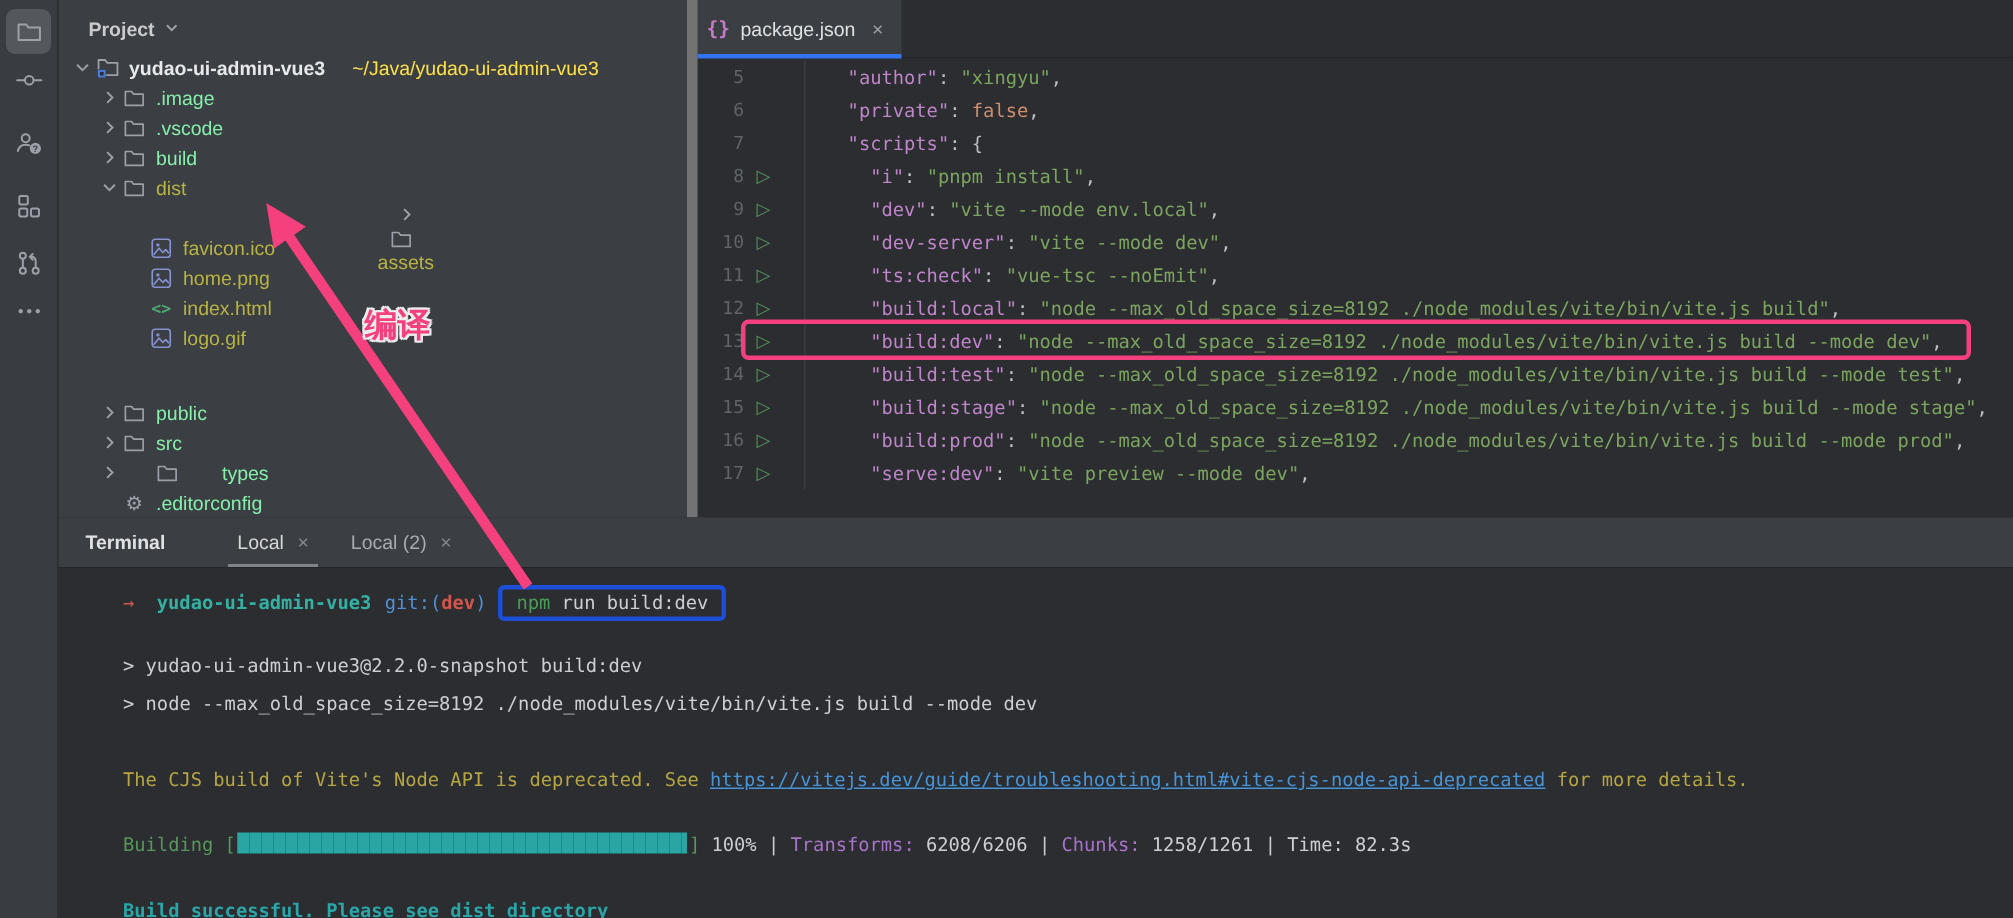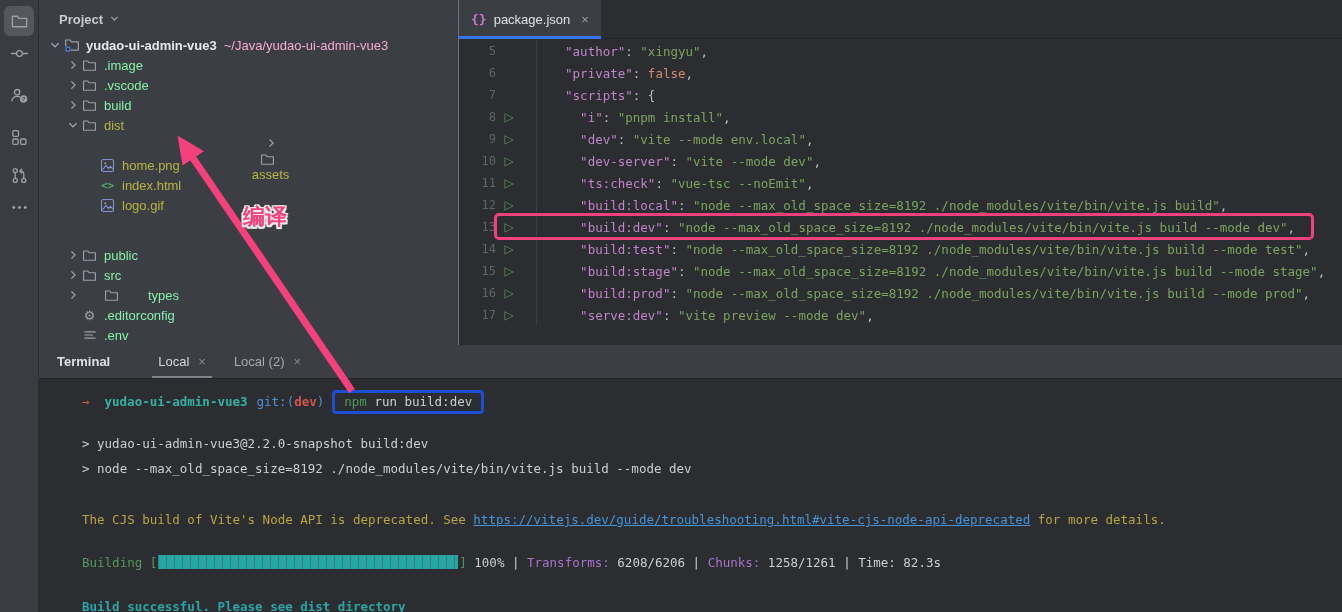--- a/index.html
+++ b/index.html
@@ -7,29 +7,29 @@
        font-family:"Liberation Sans",sans-serif;-webkit-font-smoothing:antialiased;}
 
   
   .stripe{position:absolute;left:0;top:0;width:38px;height:612px;background:#393C40;border-right:1px solid #2A2C2E;z-index:3;}
   .stripe-icon{position:absolute;left:4px;width:30px;height:30px;display:flex;align-items:center;justify-content:center;
                border-radius:6px;color:#9DA0A8;cursor:pointer;}
   .stripe-icon.active{background:#54575C;}
   .stripe-icon svg{display:block;}
 
   
-  .project{position:absolute;left:39px;top:0;width:419px;height:345px;background:#3B3E42;border-right:1px solid #737373;z-index:2;text-align:right;}
+  .project{position:absolute;left:39px;top:0;width:419px;height:345px;background:#3B3E42;border-right:7px solid #737373;z-index:2;text-align:right;}
   .project-header{display:flex;align-items:center;gap:6px;padding:12px 0 8px 20px;font-weight:bold;font-size:13px;color:#C9CBCF;}
   .tree-row{height:20px;display:flex;align-items:center;font-size:13px;cursor:pointer;}
   .chev{width:16px;height:16px;display:flex;align-items:center;justify-content:center;flex:none;}
   .ticon{width:17px;height:16px;display:flex;align-items:center;justify-content:center;flex:none;margin-right:6px;}
   .tl-root{color:#E6E8EB;font-weight:bold;}
   .tl-plain{color:#86efac;}
   .tl-excluded{color:#B8B442;}
-  .hint{color:#f9a8d4;margin-left:7px;font-weight:normal;}
+  .hint{color:#fde047;margin-left:18px;font-weight:normal;}
   .gear-glyph{font-size:13px;color:#9DA0A8;line-height:1;}
   .html-glyph{font-family:"DejaVu Sans Mono",monospace;font-size:11px;font-weight:bold;color:#4FA874;}
 
   
   .editor{position:absolute;left:458px;top:0;width:884px;height:345px;background:#2B2D30;z-index:1;}
   .tabbar{position:relative;height:38px;background:#2B2D30;border-bottom:1px solid #232528;}
   .tab{position:absolute;left:0;top:0;height:38px;background:#3B3E42;display:flex;align-items:center;
        padding:0 12px 0 13px;gap:7px;color:#DFE1E5;font-size:13px;cursor:pointer;}
   .tab::after{content:"";position:absolute;left:0;right:0;bottom:-1px;height:3px;background:#3574F0;}
   .json-ic{color:#C57BC9;font-family:"DejaVu Sans Mono",monospace;font-weight:bold;font-size:13px;}
@@ -223,20 +223,31 @@
         </div>
         <div class="tree-row" style="padding-left: 44px;">
           <span class="chev"></span>
           <span class="ticon">
             <svg width="15" height="15" viewBox="0 0 16 16">
               <rect x="1.6" y="1.6" width="12.8" height="12.8" rx="2" fill="none" stroke="#8691D0" stroke-width="1.2"></rect>
               <circle cx="5.6" cy="5.6" r="1.2" fill="#8691D0"></circle>
               <path d="M2.6 12.6 6.4 8l2.8 3 2-2 2.2 2.6" fill="none" stroke="#8691D0" stroke-width="1.2" stroke-linejoin="round"></path>
             </svg>
           </span>
+          <span class="tl-excluded">favicon.ico</span>
+        </div>
+        <div class="tree-row" style="padding-left: 44px;">
+          <span class="chev"></span>
+          <span class="ticon">
+            <svg width="15" height="15" viewBox="0 0 16 16">
+              <rect x="1.6" y="1.6" width="12.8" height="12.8" rx="2" fill="none" stroke="#8691D0" stroke-width="1.2"></rect>
+              <circle cx="5.6" cy="5.6" r="1.2" fill="#8691D0"></circle>
+              <path d="M2.6 12.6 6.4 8l2.8 3 2-2 2.2 2.6" fill="none" stroke="#8691D0" stroke-width="1.2" stroke-linejoin="round"></path>
+            </svg>
+          </span>
           <span class="tl-excluded">home.png</span>
         </div>
         <div class="tree-row" style="padding-left: 44px;">
           <span class="chev"></span>
           <span class="ticon">
             <span class="html-glyph">&lt;&gt;</span>
           </span>
           <span class="tl-excluded">index.html</span>
         </div>
         <div class="tree-row" style="padding-left: 44px;">

